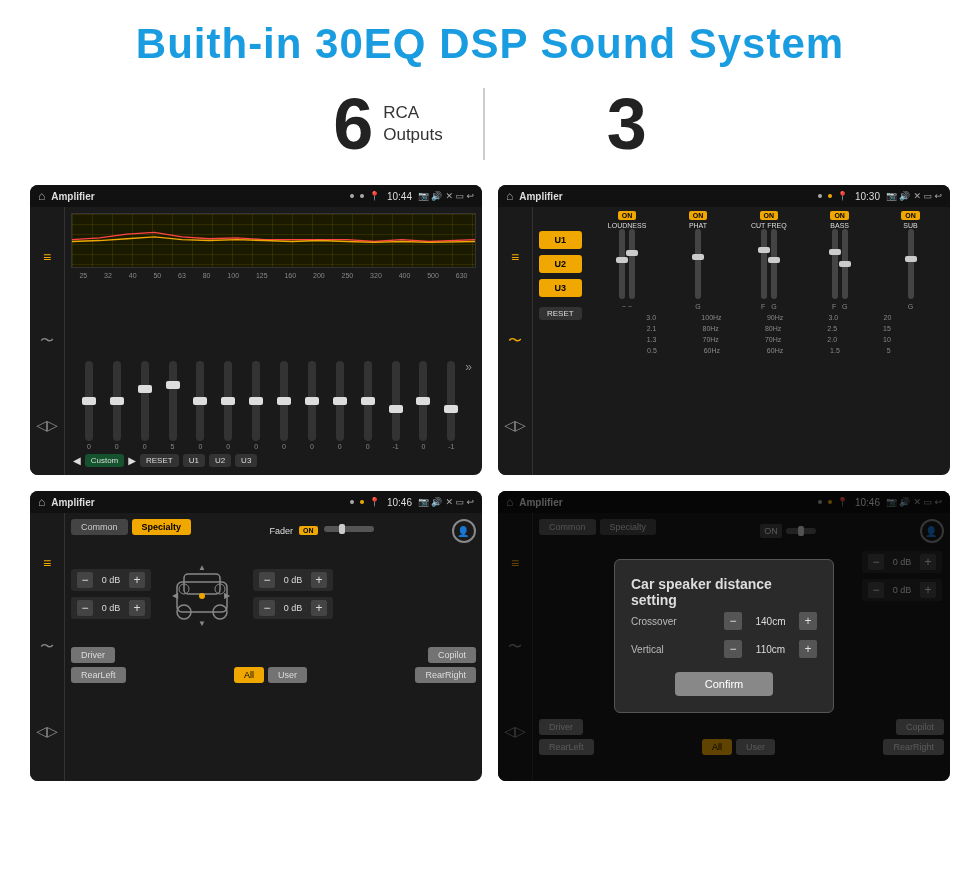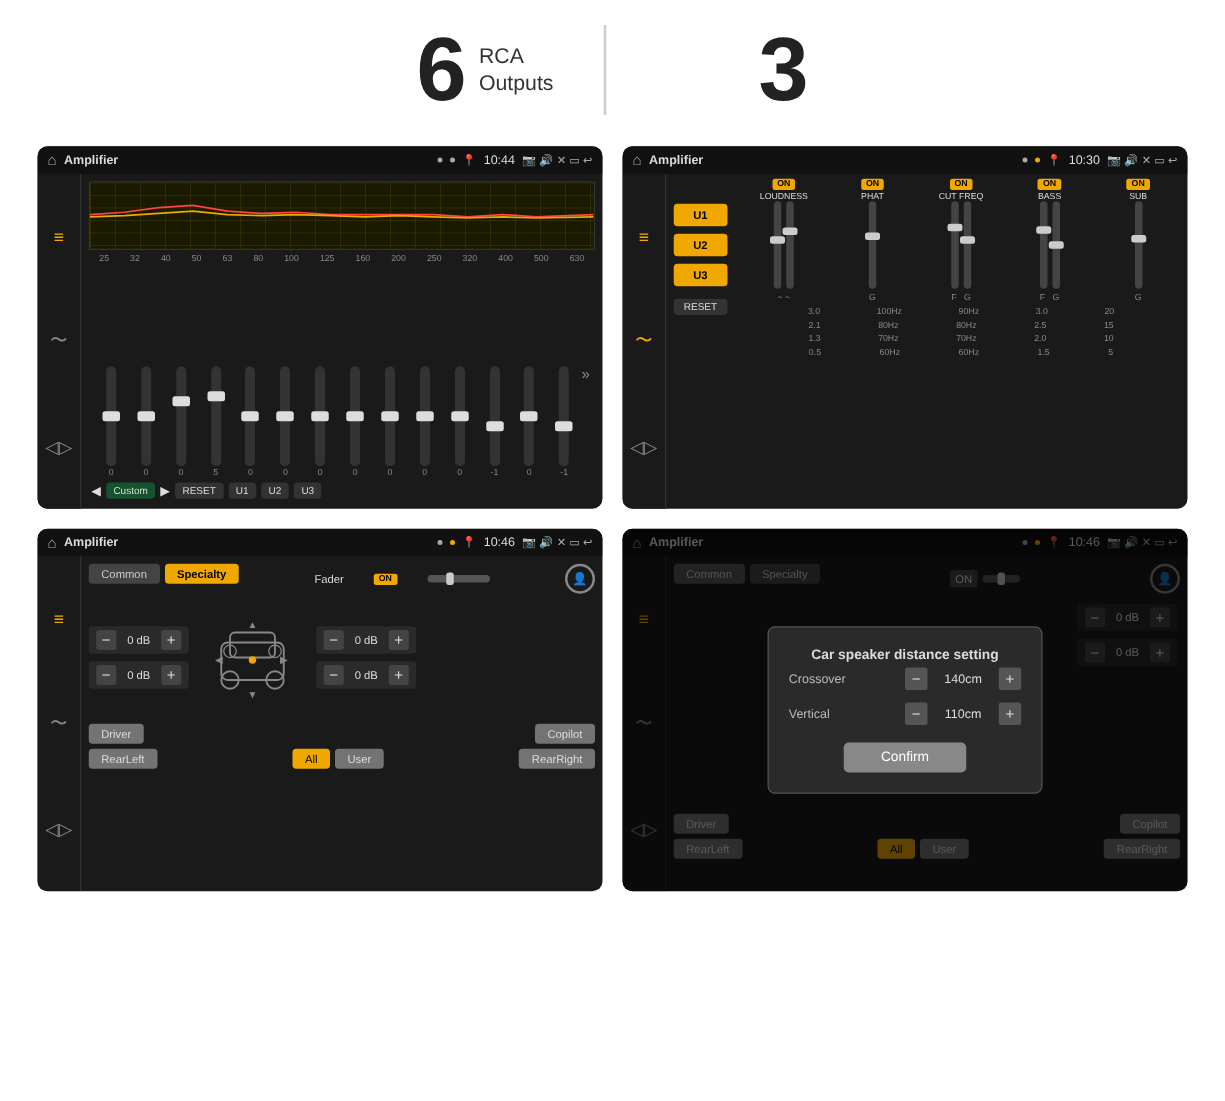--- a/index.html
+++ b/index.html
@@ -536,23 +536,22 @@
     .modal-box {
       background: #2a2a2a;
       border: 1px solid #555;
       border-radius: 6px;
       padding: 16px;
       width: 220px;
     }
 
     .modal-title {
       color: #ddd;
-      font-size: 11px;
+      font-size: 14px;
       font-weight: bold;
-      text-align: center;
       margin-bottom: 4px;
     }
 
     .modal-row {
       display: flex;
       align-items: center;
       justify-content: space-between;
       margin-bottom: 10px;
     }
 
@@ -620,20 +619,21 @@
       position: absolute;
       inset: 0;
       pointer-events: none;
     }
   </style>
 </head>
 <body>
 
 <div class="page-wrapper">
 
+  <h1 class="main-title">Buith-in 30EQ DSP Sound System</h1>
 
   <div class="stats-row">
     <div class="stat-item">
       <span class="stat-number">6</span>
       <span class="stat-label">RCA<br>Outputs</span>
     </div>
     <div class="stat-item">
     </div>
     <div class="stat-item">
       <span class="stat-number">3</span>
@@ -919,21 +919,21 @@
           <span class="sidebar-icon active">≡</span>
           <span class="sidebar-icon">〜</span>
           <span class="sidebar-icon">◁▷</span>
         </div>
         <div class="fader-main">
           <div style="display:flex;align-items:center;justify-content:space-between;margin-bottom:6px;">
             <div class="fader-tabs">
               <button class="fader-tab">Common</button>
               <button class="fader-tab active">Specialty</button>
             </div>
-            <div style="display:flex;align-items:center;gap:24px;">
+            <div style="display:flex;align-items:flex-start;gap:6px;">
               <span class="fader-label">Fader</span>
               <span class="fader-on-badge">ON</span>
               <div class="fader-on-slider">
                 <div class="fader-slider-horiz">
                     <div class="thumb"></div>
                   </div>
               </div>
             </div>
             <div class="fader-profile-icon">👤</div>
           </div>

